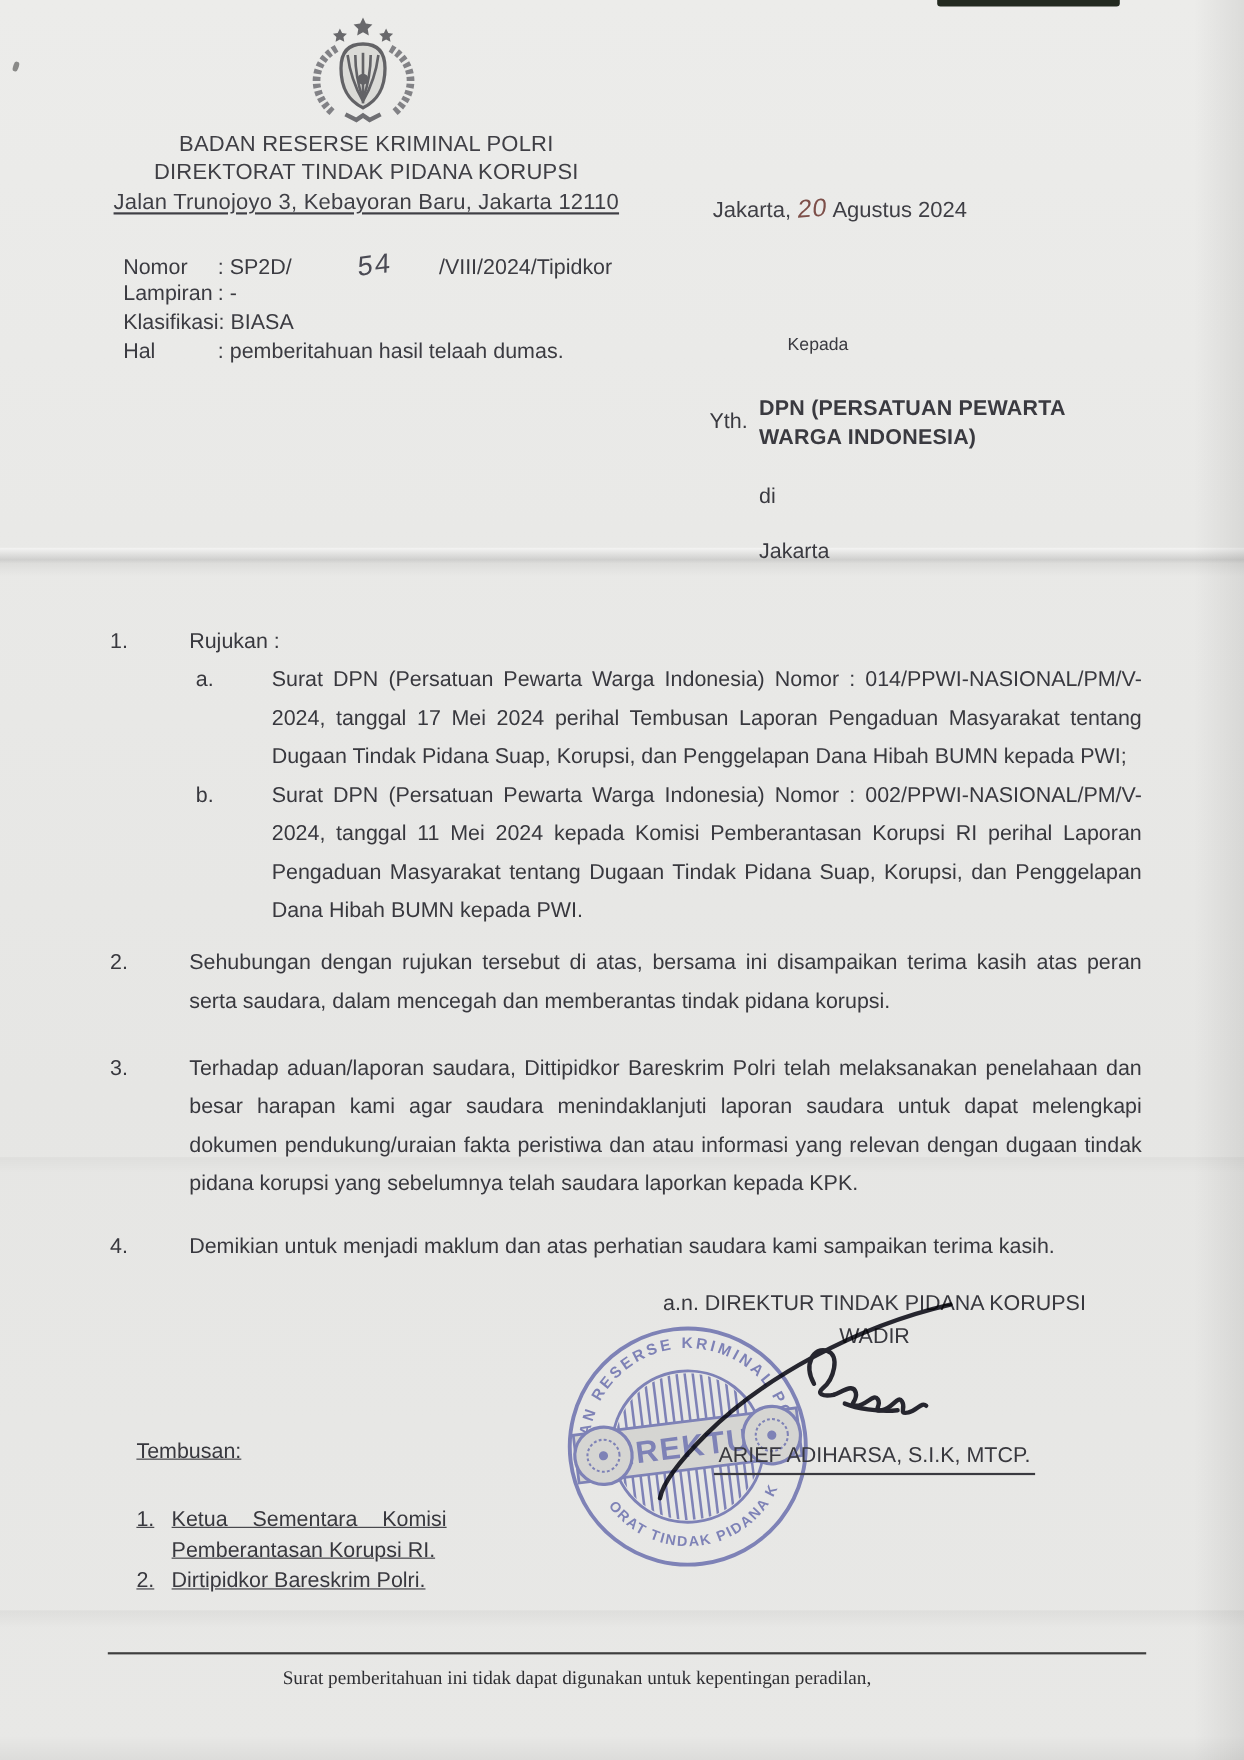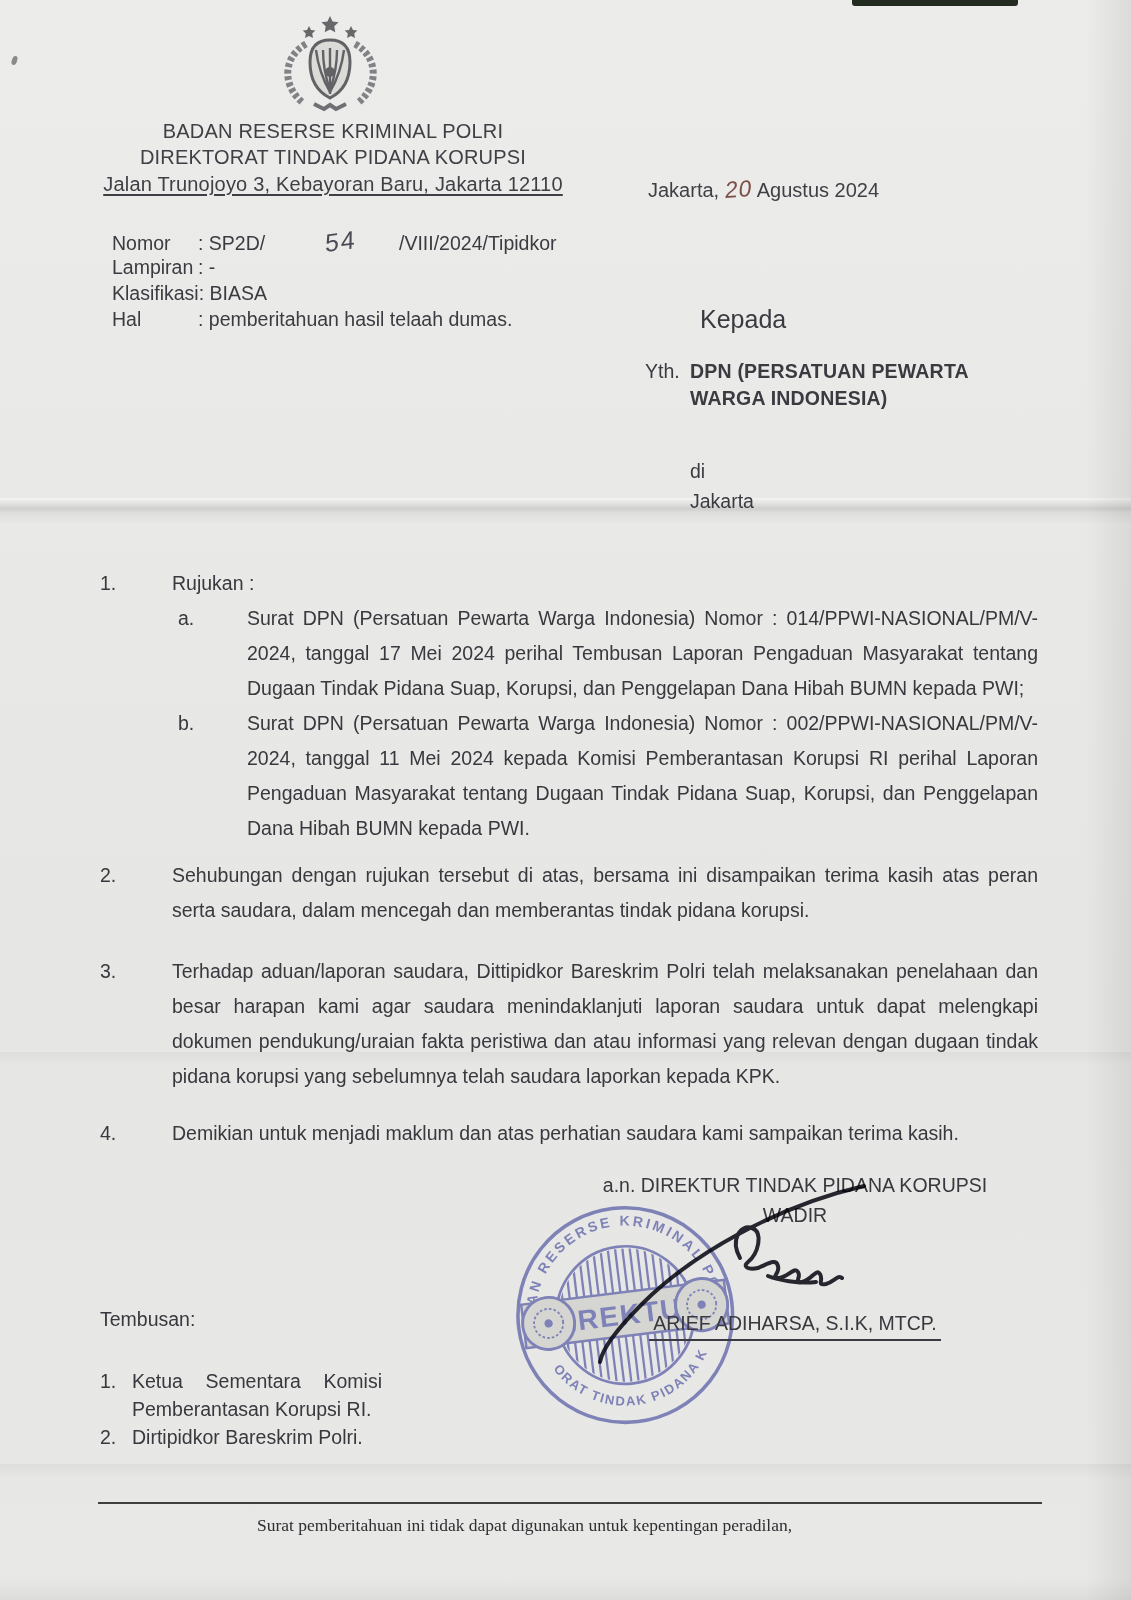--- a/index.html
+++ b/index.html
@@ -47,25 +47,25 @@
   .meta .row { height:26px; white-space:nowrap; }
   .meta .lbl { display:inline-block; width:86px; }
   .hand { display:inline-block; font-size:25px; color:#4a4a54; font-weight:400;
     transform:rotate(-7deg) skewX(-8deg); letter-spacing:2px; }
   .hand-red { display:inline-block; font-size:23px; color:#7d4f49; font-weight:400;
     transform:rotate(-4deg) skewX(-10deg); letter-spacing:1px; }
   .sp1 { display:inline-block; width:60px; }
   .sp2 { display:inline-block; width:42px; }
 
   
-  .kepada { left:700px; top:305px; font-size:25px; }
+  .kepada { left:716px; top:305px; font-size:16px; }
   .yth { left:645px; top:358px; width:400px; font-size:19.5px; line-height:27px; }
-  .yth .ythlbl { position:absolute; left:0; top:0; }
+  .yth .ythlbl { position:absolute; left:0; top:12px; }
   .yth .name { margin-left:45px; font-weight:bold; letter-spacing:0.2px; }
-  .di { left:690px; top:440px; font-size:19.5px;margin-top:20px; }
+  .di { left:690px; top:440px; font-size:19.5px; }
   .city { left:690px; top:490px; font-size:19.5px; }
 
   
   .body-list { left:100px; top:566px; width:938px; font-size:19.5px; line-height:35px;
     color:#38383e; }
   .li { display:flex; }
   .li .num { flex:0 0 40px; }
   .li .txt { flex:1; text-align:justify;margin-left:32px; }
   .sub { margin-left:78px; }
   .sub .li .num { flex:0 0 37px; }
@@ -77,21 +77,21 @@
   .sig-block { left:545px; top:1170px; width:500px; text-align:center;
     font-size:19.5px; line-height:30px; color:#38383e; z-index:4; }
   .sig-gap { height:78px; }
   .sig-name { display:inline-block; border-bottom:2px solid #3a3a40; padding:0 4px 1px; }
   .stamp-wrap { left:500px; top:1188px; width:250px; height:250px; z-index:3;
     mix-blend-mode:multiply; opacity:0.85; transform:rotate(-7deg); }
   .signature-svg { left:572px; top:1162px; width:320px; height:215px; z-index:5;
     mix-blend-mode:multiply; }
 
   
-  .tembusan { left:100px; top:1305px; font-size:19.5px; line-height:28px; color:#38383e; }
+  .tembusan { left:124px; top:1305px; font-size:19.5px; line-height:28px; color:#38383e;text-decoration:underline; }
   .tembusan .t-list { margin-top:34px; }
   .tembusan .t-item { display:flex; width:282px; }
   .tembusan .t-num { flex:0 0 32px; }
   .tembusan .t-txt { flex:1; text-align:justify; }
 
   
   .rule { left:98px; top:1502px; width:944px; height:2px; background:#3f3f3f; }
   .footer { left:0; top:1512px; width:1049px; text-align:center;
     font-family:"Liberation Serif", serif; font-size:17.5px; line-height:26px; color:#2f2f33; }
 </style>

